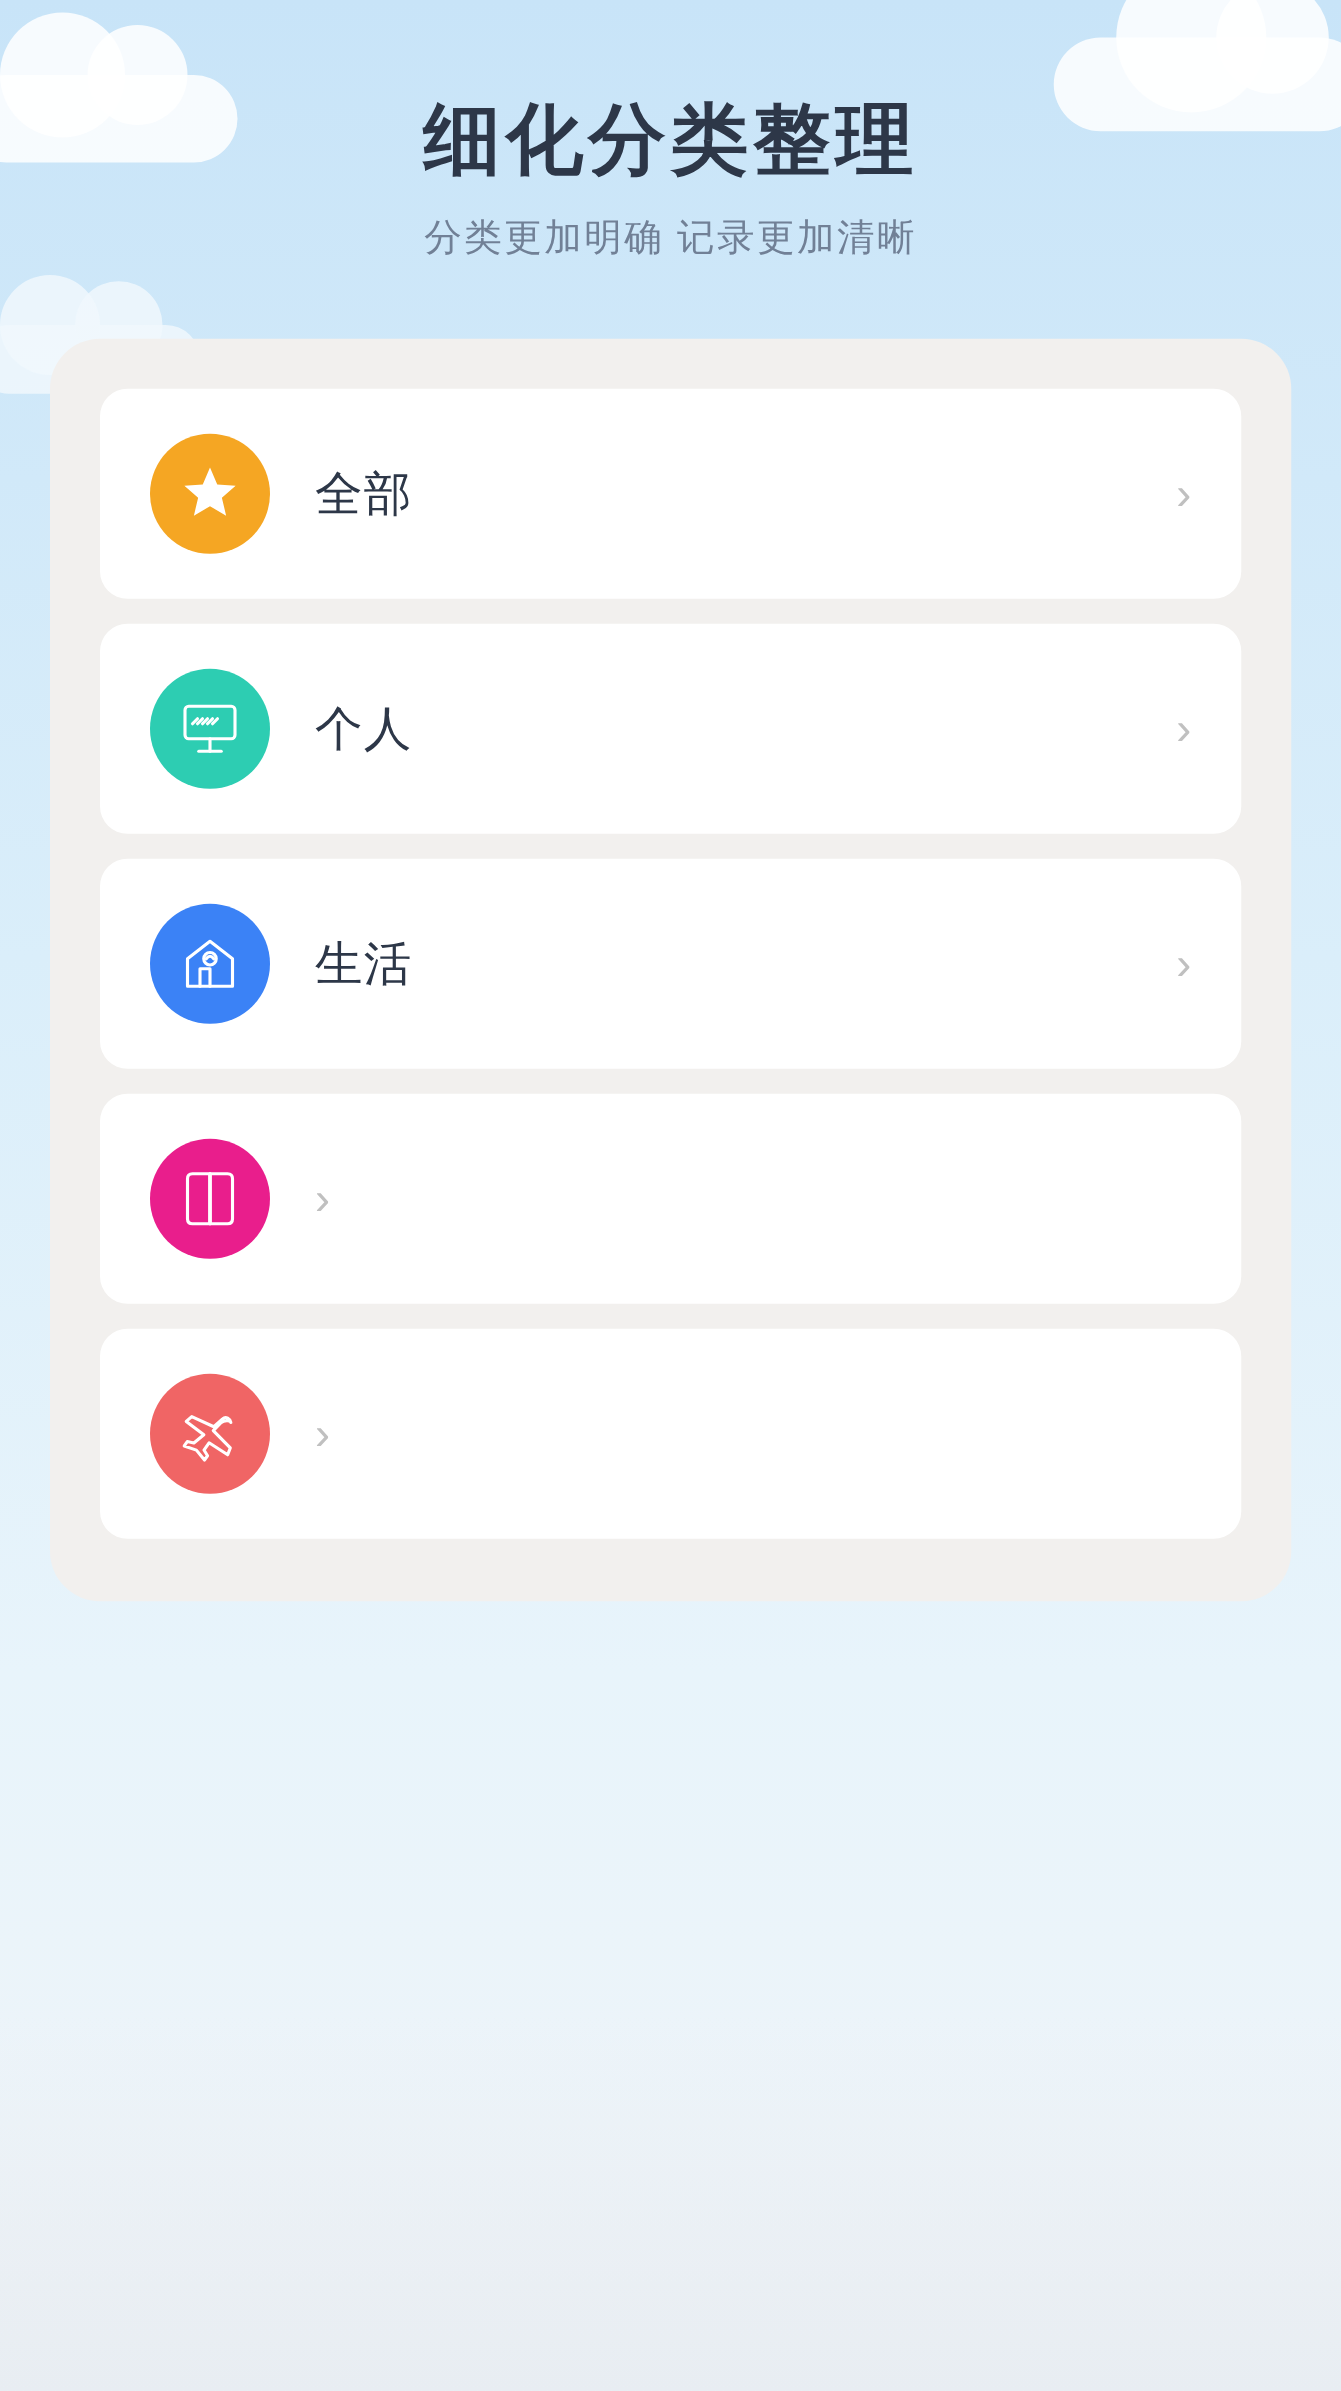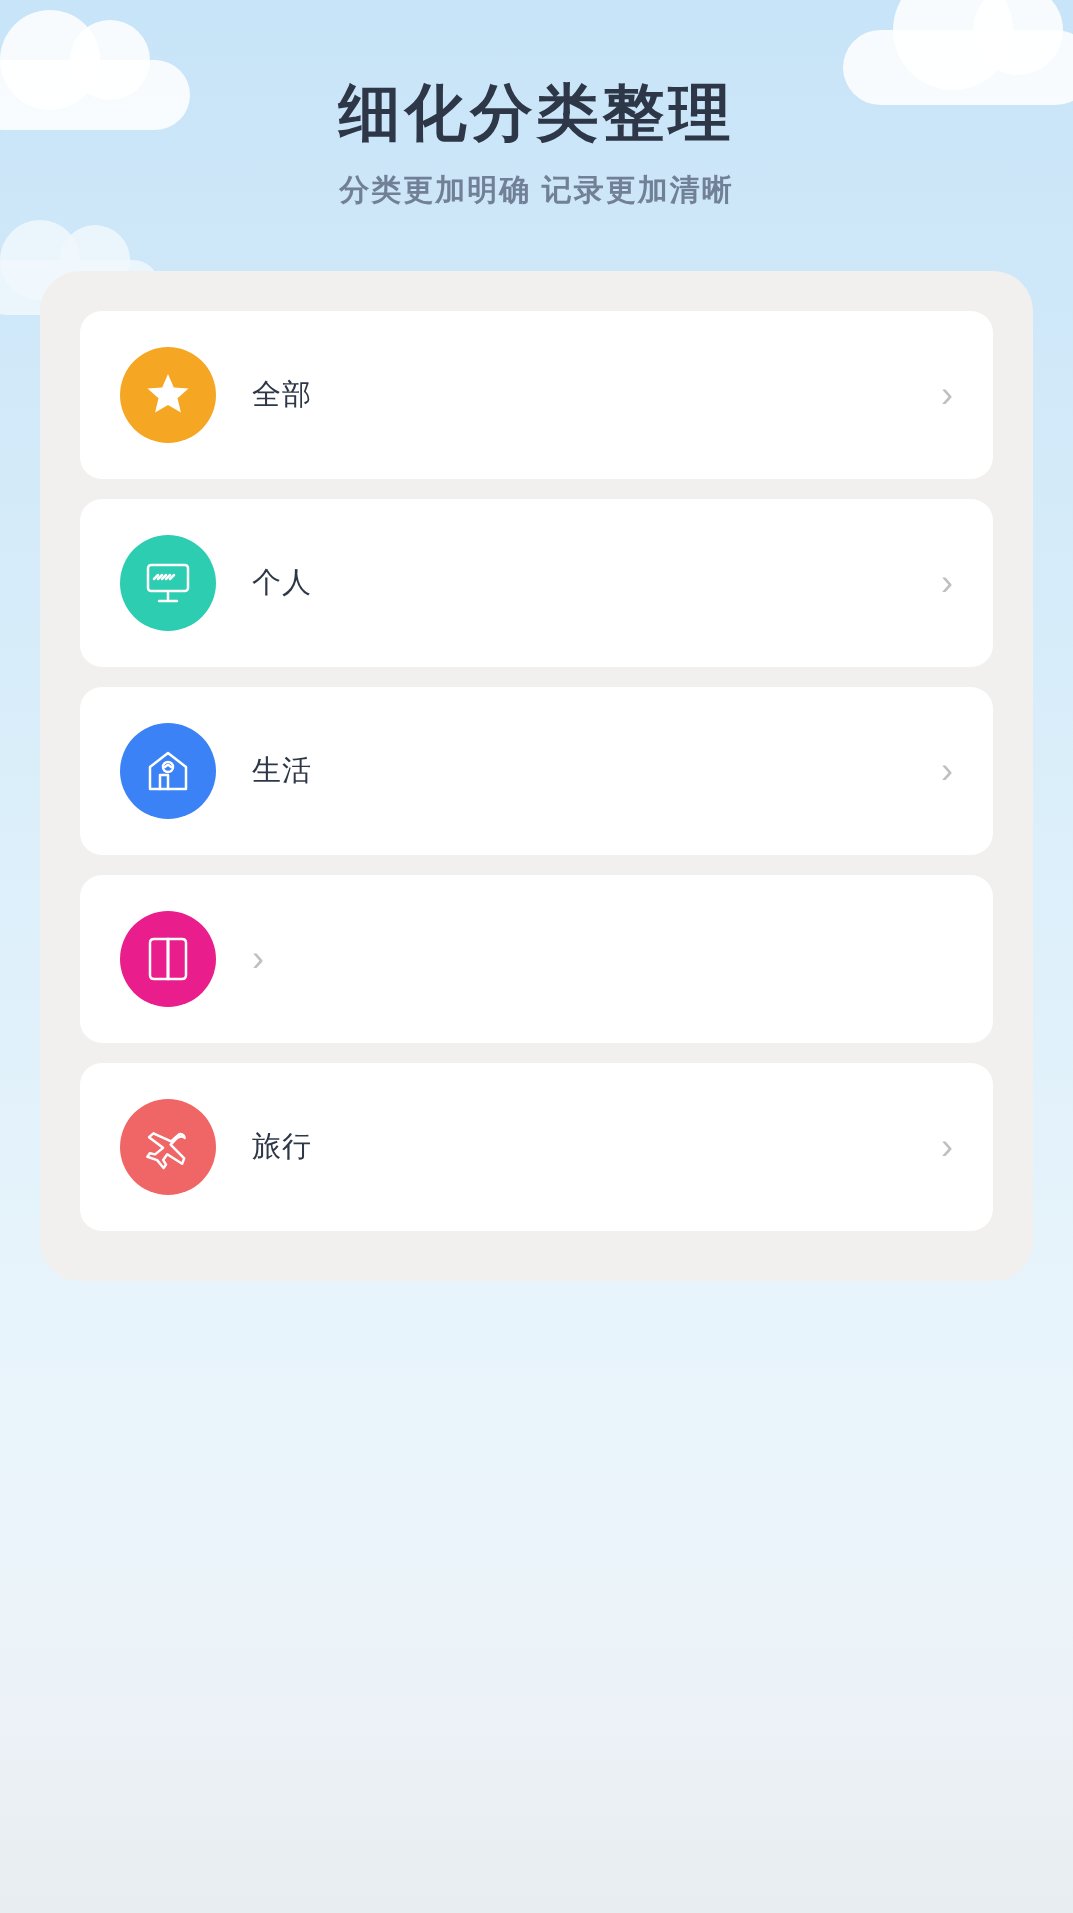--- a/index.html
+++ b/index.html
@@ -104,21 +104,21 @@
       color: #2d3748;
       letter-spacing: 4px;
       line-height: 1.2;
       margin-bottom: 20px;
     }
 
     .header-subtitle {
       font-size: 30px;
       color: #718096;
       letter-spacing: 2px;
-      font-weight: 700;
+      font-weight: 400;
     }
 
     .card-container {
       background: #f2f0ee;
       border-radius: 40px;
       margin: 20px 40px 0 40px;
       padding: 40px 40px 50px 40px;
       position: relative;
       z-index: 10;
     }
@@ -174,21 +174,21 @@
       height: 52px;
       fill: none;
       stroke: white;
       stroke-width: 2.5;
       stroke-linecap: round;
       stroke-linejoin: round;
     }
 
     .item-label {
       flex: 1;
-      font-size: 29px;
+      font-size: 38px;
       font-weight: 500;
       color: #2d3748;
       letter-spacing: 1px;
     }
 
     .chevron {
       color: #c0c0c0;
       font-size: 36px;
       font-weight: 300;
     }
@@ -268,19 +268,18 @@
     </div>
     <span class="chevron">›</span>
   </div>
 
   <div class="list-item">
     <div class="item-icon icon-travel">
       <svg viewBox="0 0 52 52" fill="white" stroke="none">
         <path d="M44 20 C44 17 41 14 38 16 L30 21 L14 10 L9 13 L21 26 L12 31 L7 29 L4 32 L13 37 L18 46 L21 43 L19 38 L24 33 L37 45 L40 40 L29 24 L36 19 C39 17 44 18 44 20 Z" transform="rotate(-10, 26, 26)"></path>
       </svg>
     </div>
-    <span class="item-label">旅行</span>
     <span class="chevron">›</span>
   </div>
 
 </div>
 
 <div class="bottom-bg"></div>
 
 </body></html>

